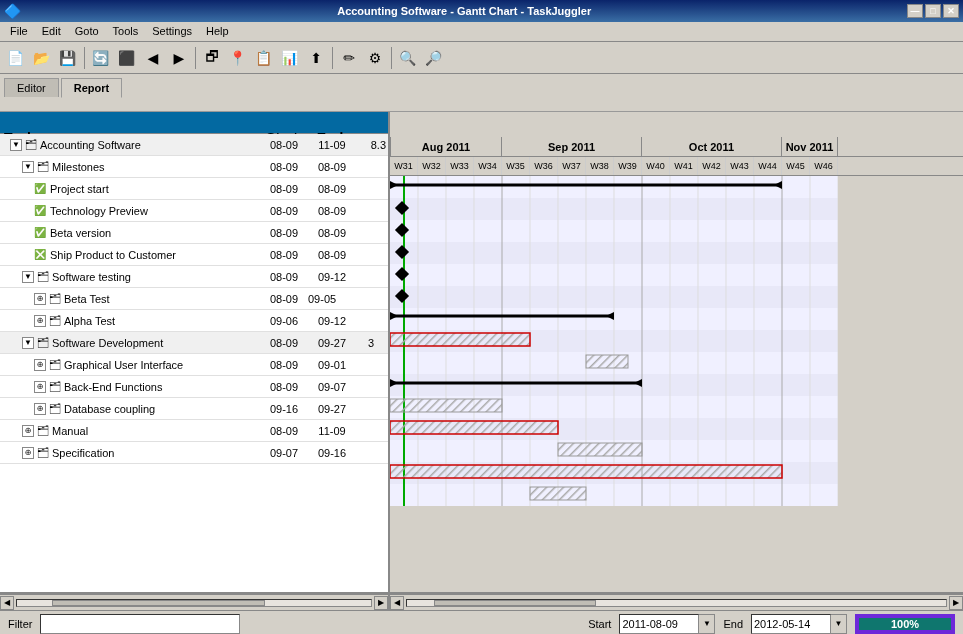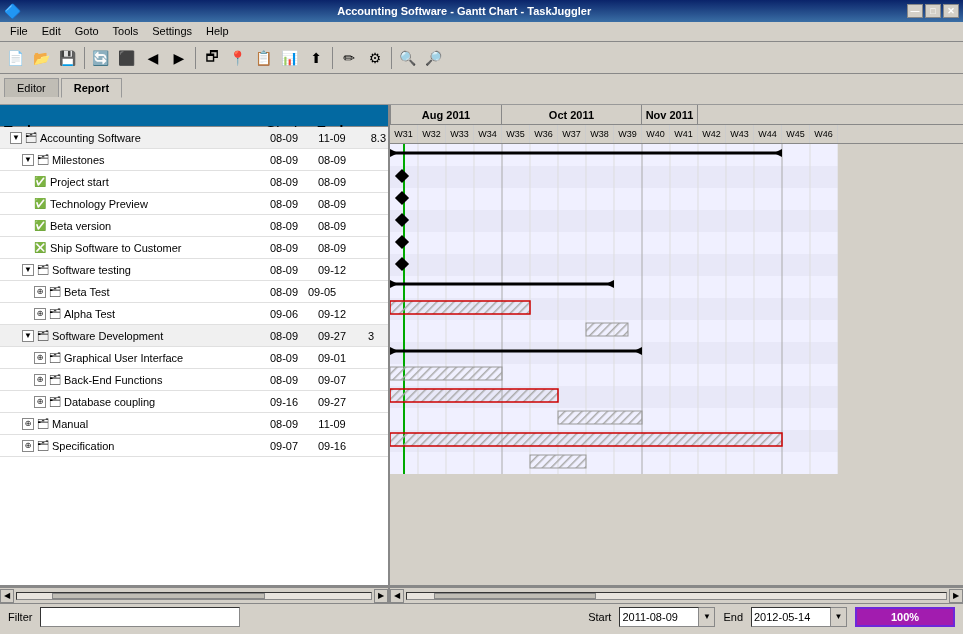--- a/index.html
+++ b/index.html
@@ -67,21 +67,21 @@
       border: 1px solid #888;
       font-size: 11px;
       padding: 0 4px;
       width: 120px;
     }
 
     
     #tabs {
       background: #d4d0c8;
       display: flex;
-      padding: 4px 4px 7px;
+      padding: 4px 4px 14px;
       gap: 2px;
       border-bottom: 1px solid #999;
     }
     .tab {
       padding: 3px 12px;
       border: 1px solid #999;
       border-bottom: none;
       cursor: pointer;
       font-size: 11px;
       background: #c0bdb5;
@@ -171,20 +171,21 @@
       display: inline-flex; align-items: center; justify-content: center;
       flex-shrink: 0; font-size: 10px;
     }
 
     
     #right-panel {
       flex: 1;
       overflow: hidden;
       display: flex;
       flex-direction: column;
+      margin-top: 25px;
     }
 
     #gantt-header {
       background: #d4d0c8;
       border-bottom: 1px solid #888;
       overflow: hidden;
     }
 
     #month-row {
       display: flex;
@@ -286,22 +287,22 @@
       align-items: center;
       padding: 2px 8px;
       height: 26px;
       gap: 8px;
     }
 
     #progress-bar-area {
       margin-left: auto;
       width: 100px;
       height: 20px;
-      background: #a21caf;
-      border: 2px solid #6d28d9;
+      background: #0f766e;
+      border: 4px solid #6d28d9;
       display: flex; align-items: center; justify-content: center;
       color: white; font-weight: bold; font-size: 11px;
     }
 
     .filter-label { font-size: 11px; }
     .filter-input {
       height: 20px;
       border: 1px inset #888;
       background: white;
       width: 200px;
@@ -438,21 +439,21 @@
             <span>Beta version</span>
           </div>
           <span style="text-align:center;">08-09</span>
           <span style="text-align:center;">08-09</span>
           <span></span>
         </div>
 
         <div class="task-row">
           <div class="task-name indent-3">
             <span class="task-icon" style="color:red;">❎</span>
-            <span>Ship Software to Customer</span>
+            <span>Ship Product to Customer</span>
           </div>
           <span style="text-align:center;">08-09</span>
           <span style="text-align:center;">08-09</span>
           <span></span>
         </div>
 
         <div class="task-row">
           <div class="task-name indent-2">
             <span class="expand-btn">▼</span>
             <span class="task-icon">🗂</span>
@@ -552,20 +553,21 @@
         </div>
 
       </div>
     </div>
 
     <div id="right-panel">
       <div id="gantt-header">
 
         <div id="month-row">
           <div class="month-cell" style="width:112px; border-left:1px solid #888;">Aug 2011</div>
+          <div class="month-cell" style="width:140px;">Sep 2011</div>
           <div class="month-cell" style="width:140px;">Oct 2011</div>
           <div class="month-cell" style="width:56px;">Nov 2011</div>
         </div>
 
         <div id="week-row">
           <div class="week-cell">W31</div>
           <div class="week-cell">W32</div>
           <div class="week-cell">W33</div>
           <div class="week-cell">W34</div>
           <div class="week-cell">W35</div>

